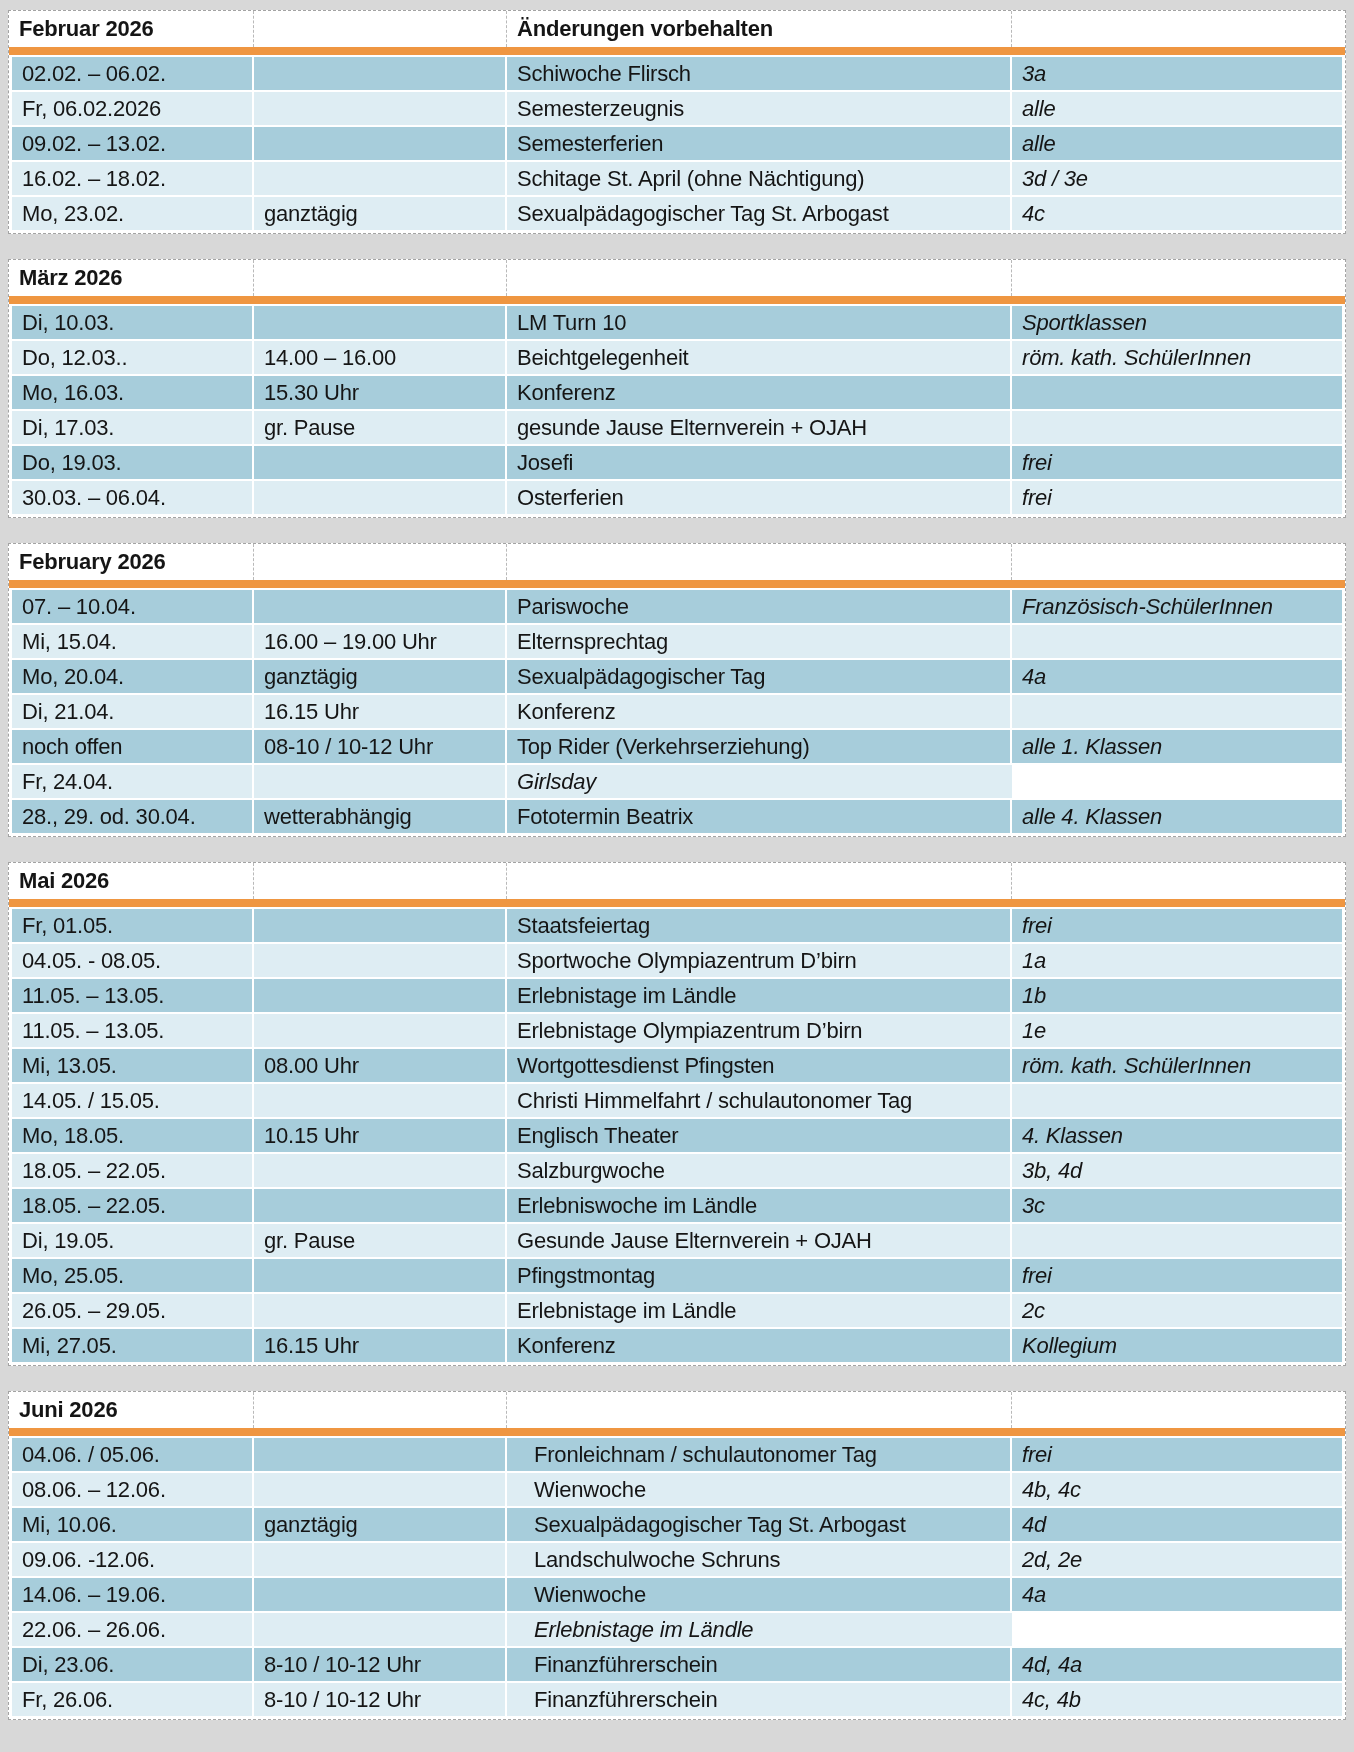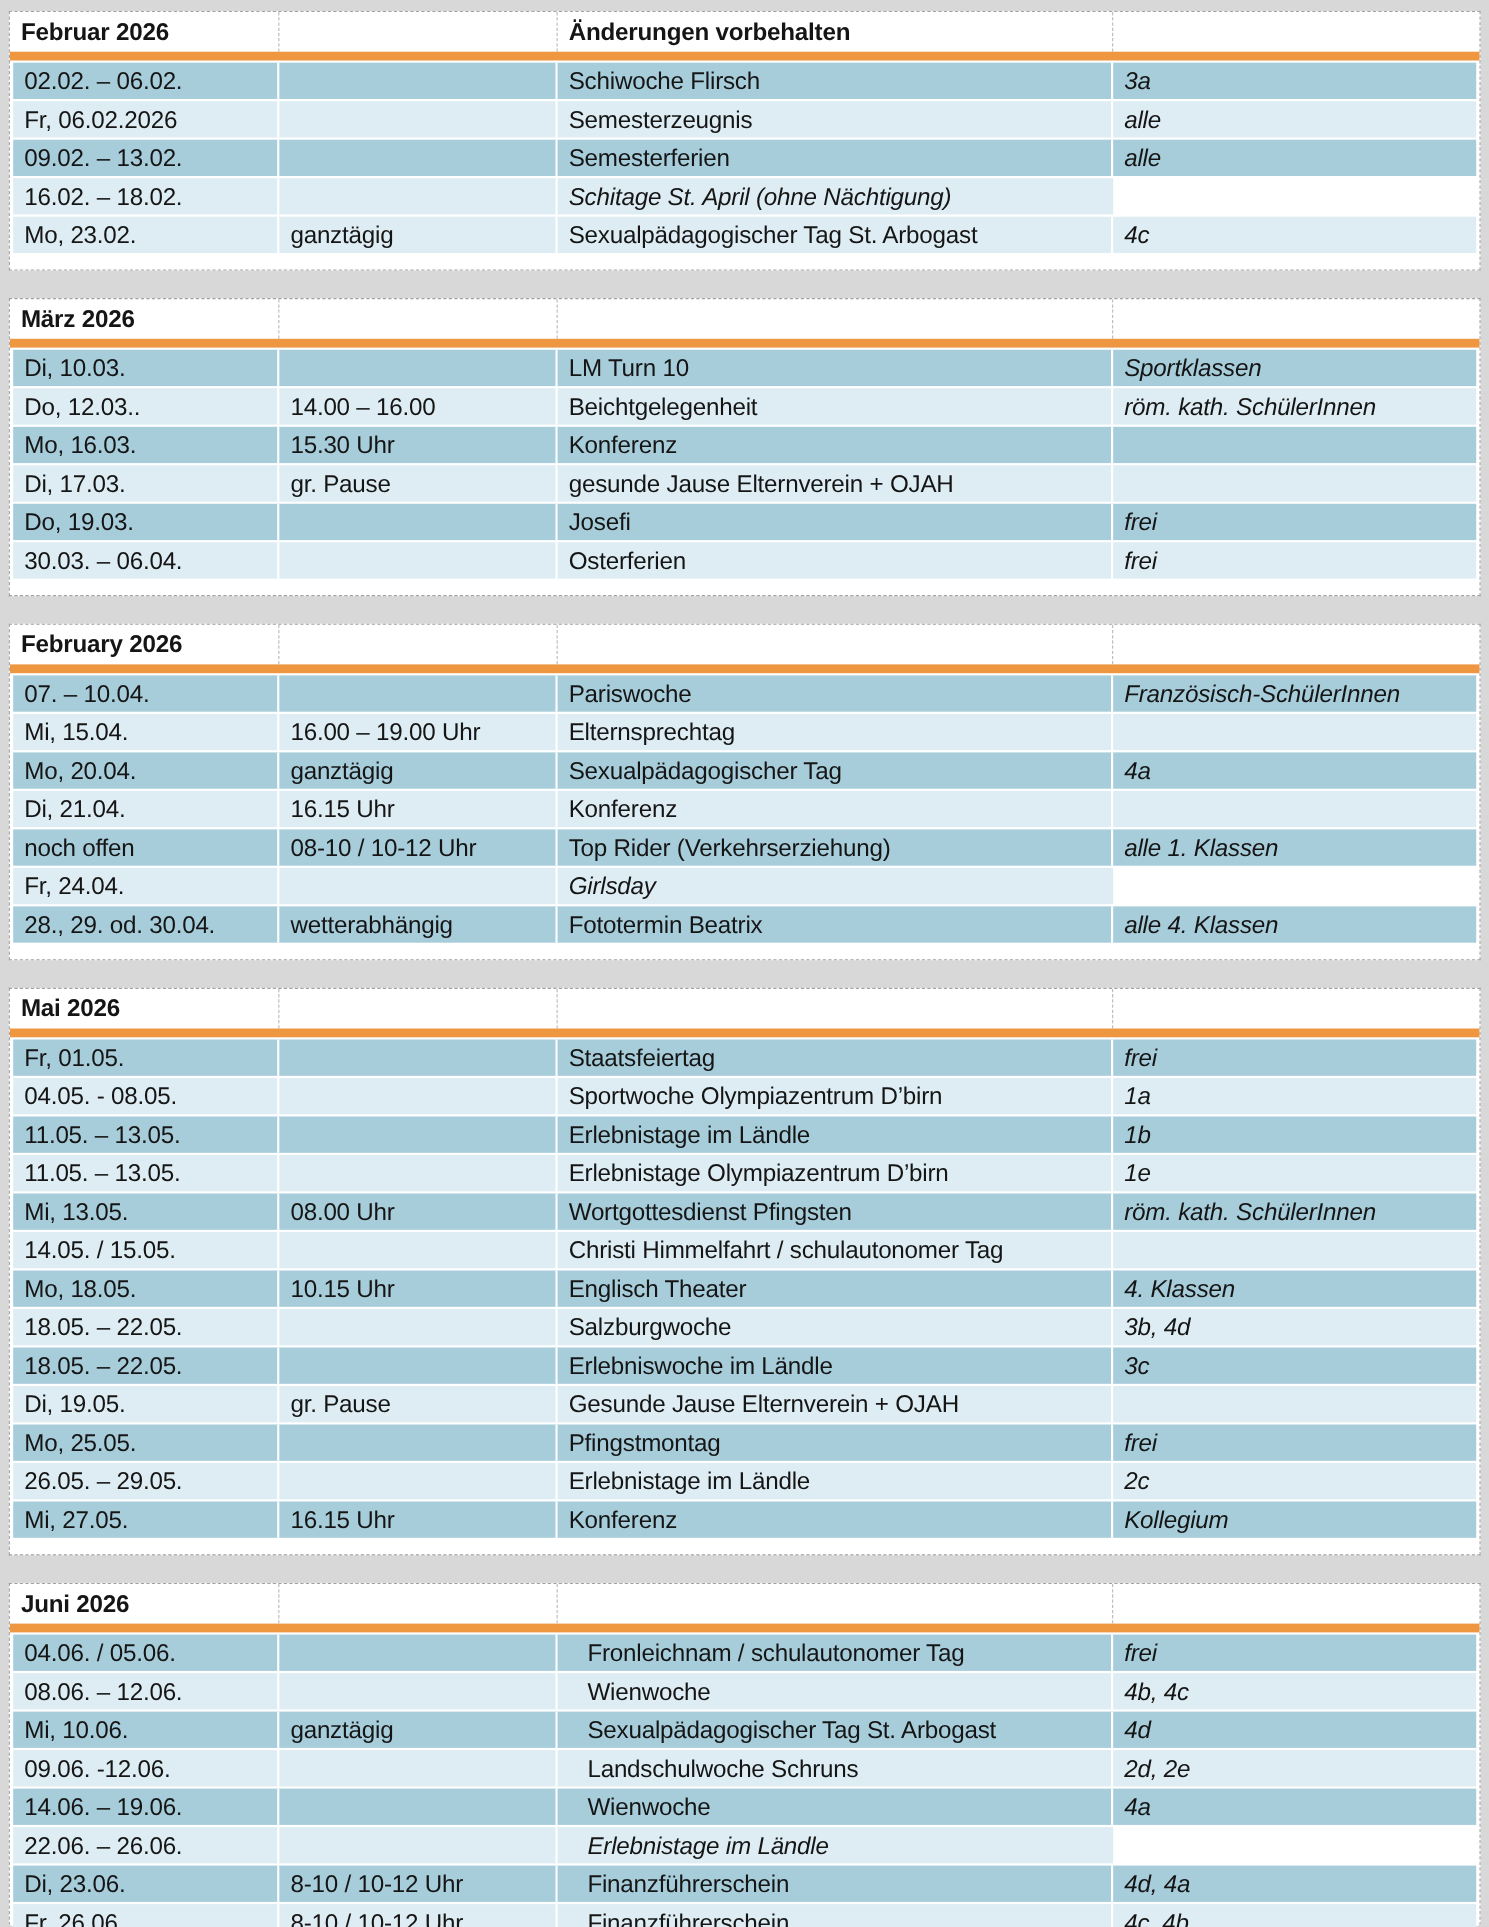--- a/index.html
+++ b/index.html
@@ -37,21 +37,21 @@
   }
   .m-header .hcell:last-child { border-right: none; }
   .accent-bar { height: 8px; background: var(--accent, #ef9641); }
   .rows { padding: 2px 3px 3px 3px; }
   .row {
     display: grid;
     grid-template-columns: 242px 253px 505px 1fr;
     height: 33px;
     margin-bottom: 2px;
   }
-  .row:last-child { margin-bottom: 12px; }
+  .row:last-child { margin-bottom: 0; }
   .row.dark  > .cell { background: var(--row-dark, #a7cddb); }
   .row.light > .cell { background: var(--row-light, #deedf3); }
   .cell {
     display: flex; align-items: center;
     padding-left: 10px;
     font-size: 22px;
     letter-spacing: -0.2px;
     border-right: 2px solid #ffffff;
     white-space: nowrap; overflow: hidden;
   }
@@ -88,20 +88,21 @@
           <div class="row dark">
             <div class="cell cell-date">09.02. – 13.02.</div>
             <div class="cell cell-time"></div>
             <div class="cell cell-event">Semesterferien</div>
             <div class="cell cell-who">alle</div>
           </div>
           <div class="row light">
             <div class="cell cell-date">16.02. – 18.02.</div>
             <div class="cell cell-time"></div>
             <div class="cell cell-event">Schitage St. April (ohne Nächtigung)</div>
+            <div class="cell cell-who">3d / 3e</div>
           </div>
           <div class="row light">
             <div class="cell cell-date">Mo, 23.02.</div>
             <div class="cell cell-time">ganztägig</div>
             <div class="cell cell-event">Sexualpädagogischer Tag St. Arbogast</div>
             <div class="cell cell-who">4c</div>
           </div>
         </div>
       </div>
       <div class="month m1">

